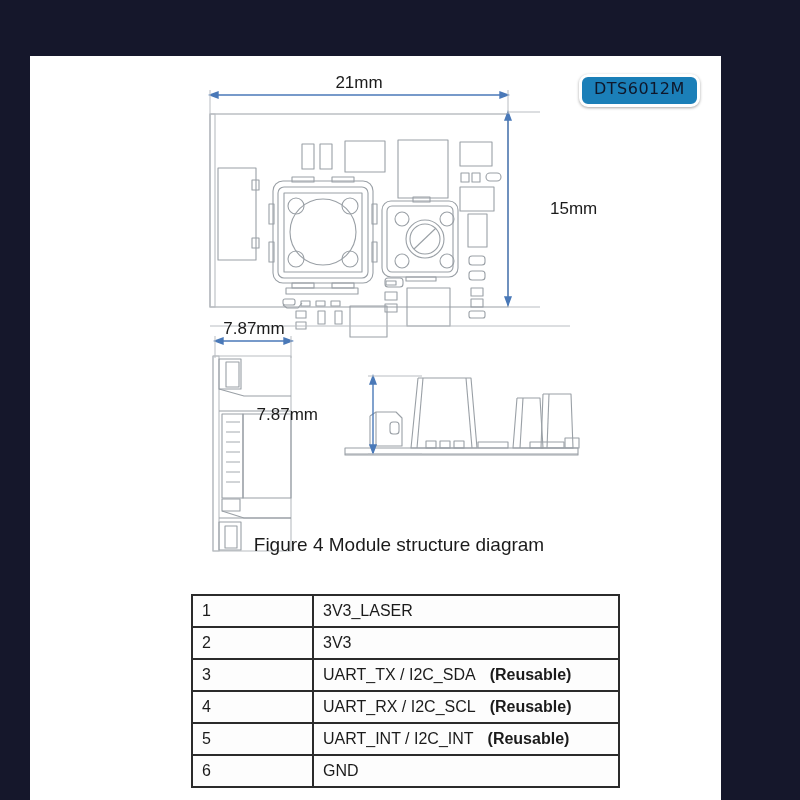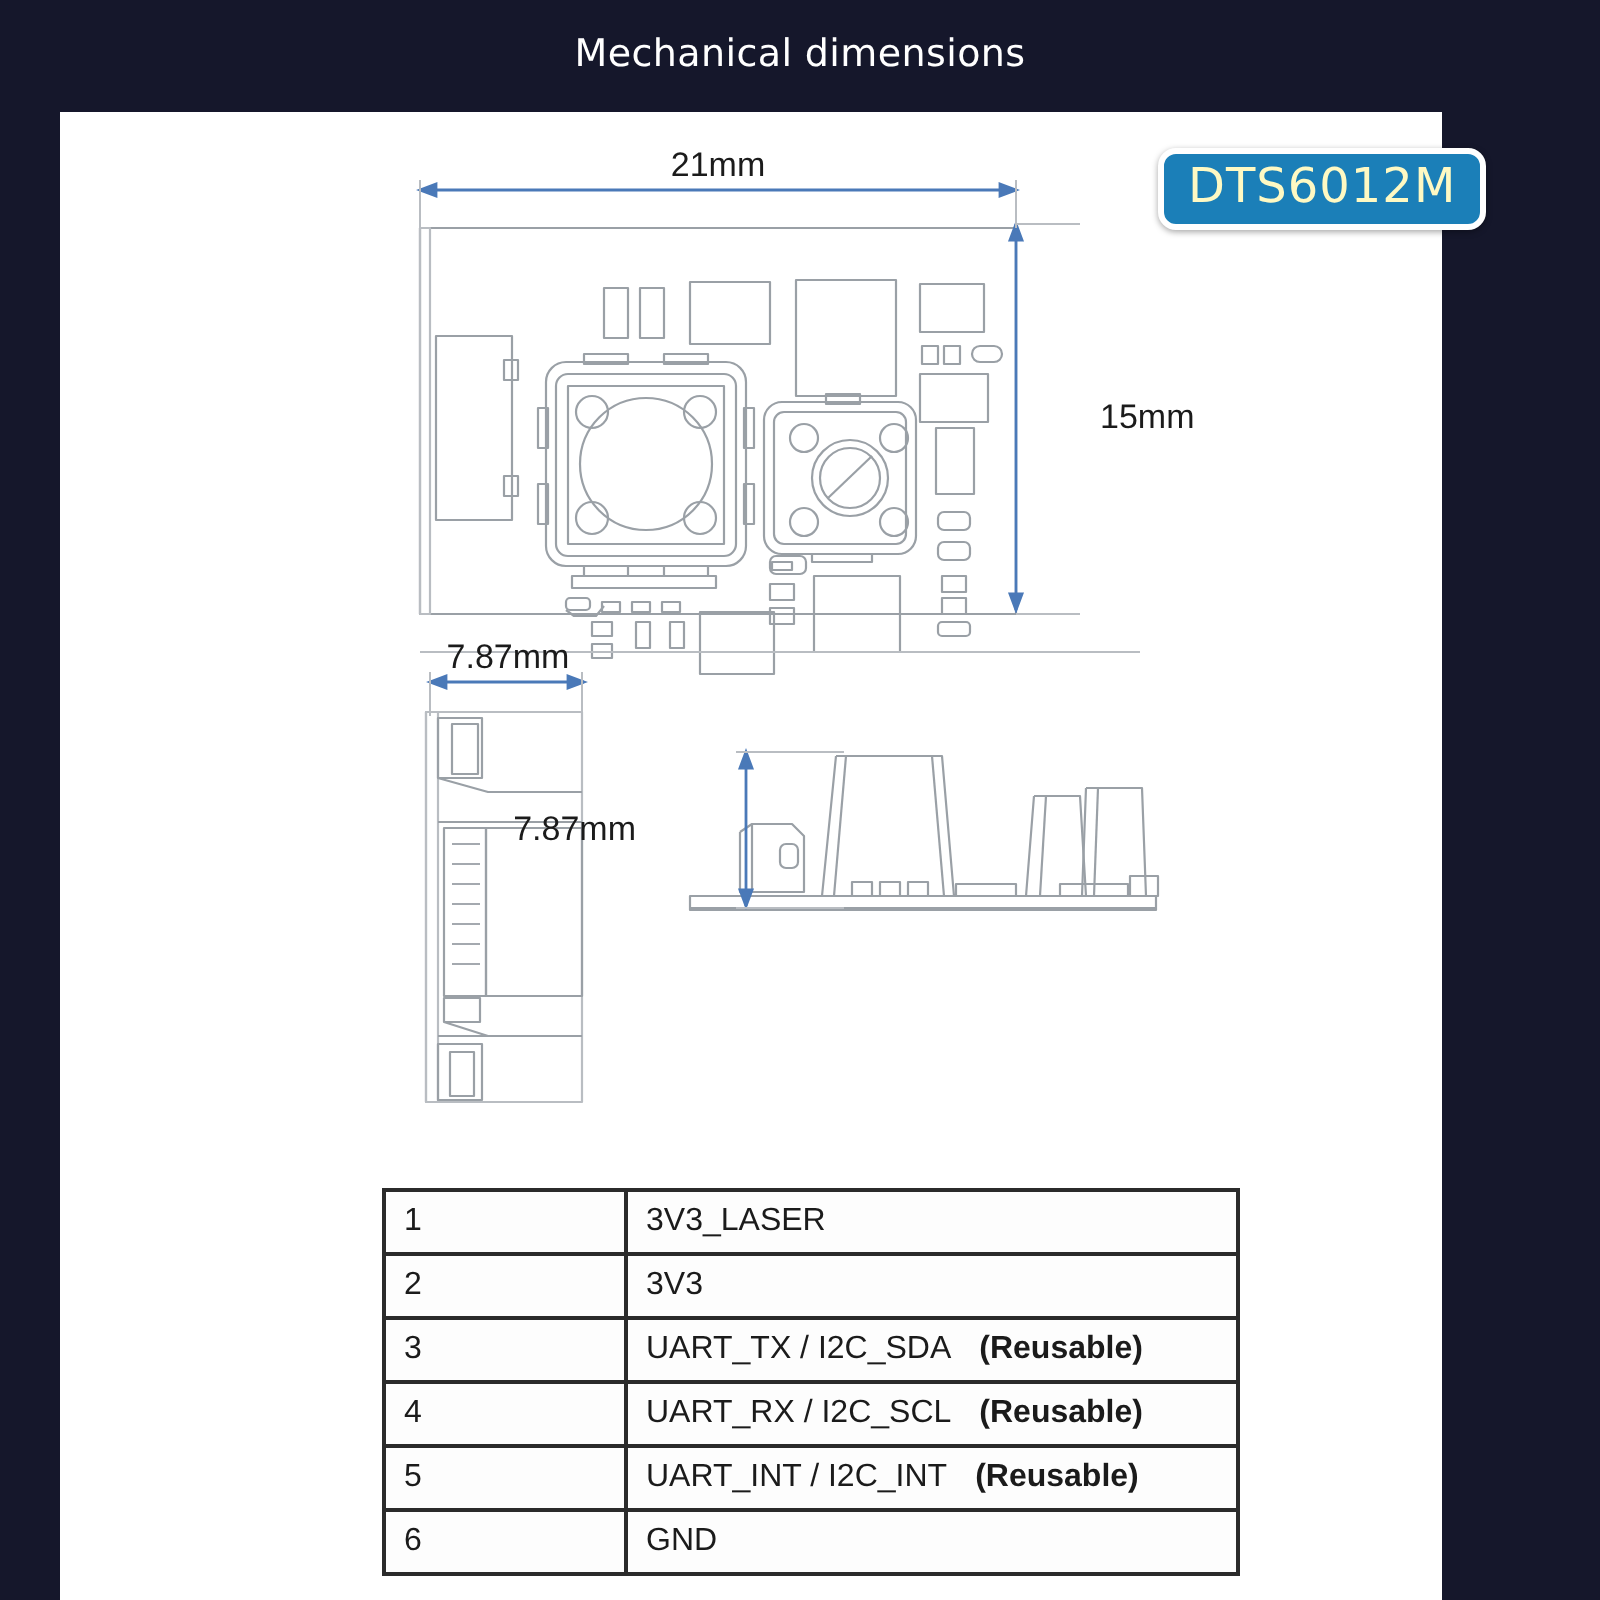--- a/index.html
+++ b/index.html
@@ -45,22 +45,22 @@
   
   #part-badge {
     position: absolute;
     left: 549px;
     top: 18px;
     padding: 4px 12px 6px 12px;
     background: #1b7fb8;
     border: 3px solid #ffffff;
     border-radius: 9px;
     box-shadow: 0 1px 3px rgba(0,0,0,.35);
-    color: #fef9c3;
-    font-size: 24px;
+    color: #0f172a;
+    font-size: 16px;
     font-family: "DejaVu Sans", sans-serif;
     letter-spacing: .5px;
     line-height: 1.05;
   }
   
   #figure-caption {
     position: absolute;
     left: 0;
     top: 478px;
     width: 738px;
@@ -95,21 +95,20 @@
     font-family: "Liberation Sans", sans-serif;
     font-size: 17px;
     fill: #1b1b1b;
   }
 </style>
 </head>
 <body>
 
 <div id="root">
 
-  <div id="page-title">Mechanical dimensions</div>
 
   <div id="sheet">
 
     <svg id="drawing" viewBox="0 0 738 500">
       <g fill="none" stroke="#9aa0a6" stroke-width="1.1" stroke-linejoin="round">
 
         <rect x="180" y="58" width="298" height="193"></rect>
 
         <rect x="180" y="58" width="5" height="193" stroke="#b9bdc2"></rect>
 
@@ -262,20 +261,21 @@
       </g>
 
       <text class="dim-label" x="329" y="32" text-anchor="middle">21mm</text>
       <text class="dim-label" x="520" y="158">15mm</text>
       <text class="dim-label" x="224" y="278" text-anchor="middle">7.87mm</text>
       <text class="dim-label" x="288" y="364" text-anchor="end">7.87mm</text>
     </svg>
 
     <div id="part-badge">DTS6012M</div>
 
+    <div id="figure-caption">Figure 4  Module structure diagram</div>
 
     <table id="pin-table">
       <tbody>
         <tr>
           <td class="pin-num">1</td>
           <td><span>3V3_LASER</span><span class="reuse"></span></td>
         </tr>
         <tr>
           <td class="pin-num">2</td>
           <td><span>3V3</span><span class="reuse"></span></td>

